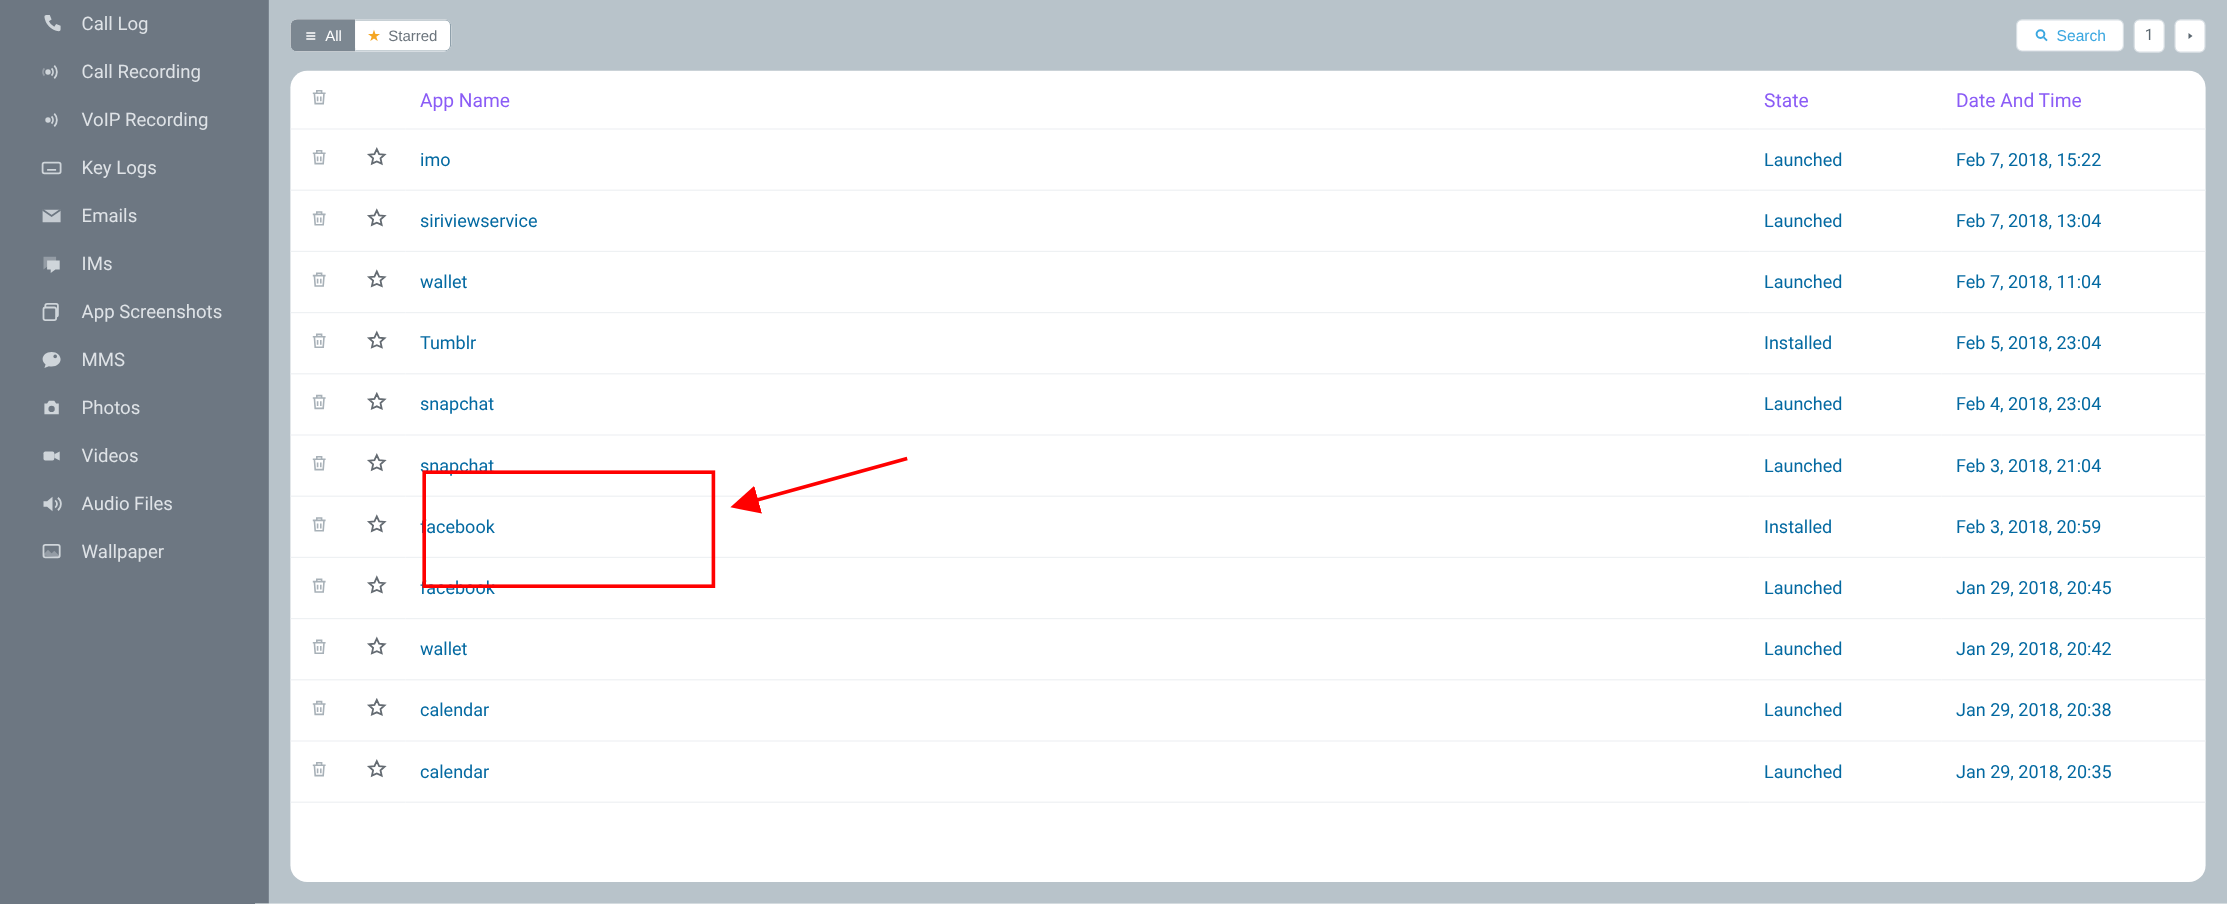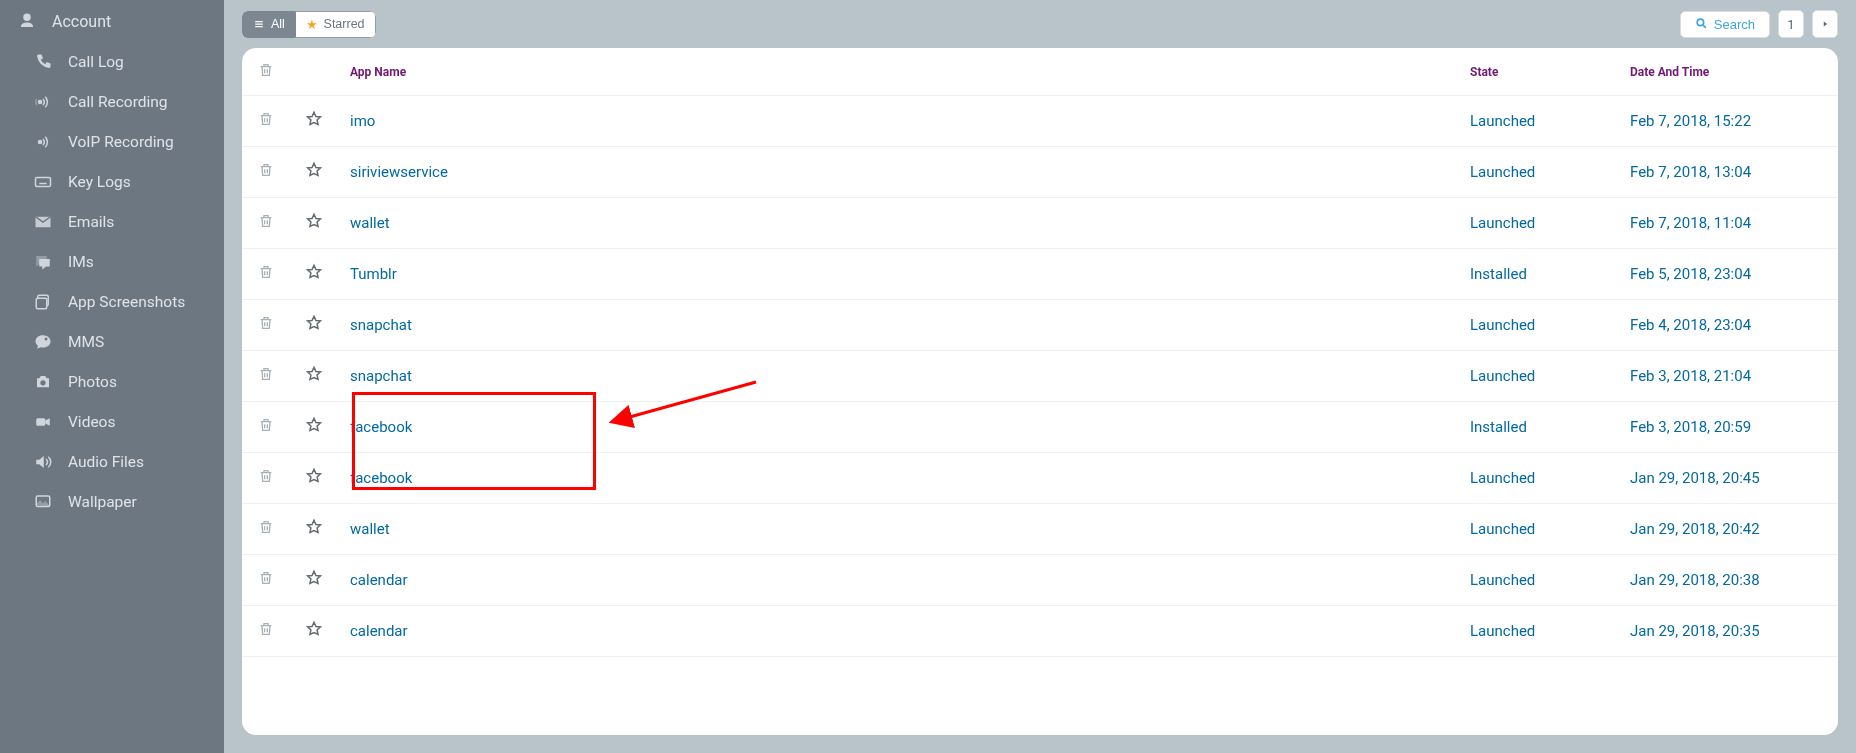--- a/index.html
+++ b/index.html
@@ -36,21 +36,21 @@
     color: #cfd5da;
   }
   .side-top > li .lbl { flex: 1; }
   .side-sub { list-style: none; }
   .side-sub li { padding: 9px 16px 9px 32px; font-size: 15.5px; }
   svg { display: block; }
 
   
   .main { flex: 1; display: flex; flex-direction: column; }
   .toolbar {
-    height: 48px;
+    height: 59px;
     display: flex; align-items: center;
     padding: 0 18px;
     gap: 8px;
   }
   .seg {
     display: inline-flex; border-radius: 6px; overflow: hidden;
     background: #fff;
   }
   .seg button {
     border: 1px solid #8fa0ab;
@@ -64,21 +64,21 @@
   .seg button:first-child { border-radius: 5px 0 0 5px; }
   .seg button:last-child  { border-radius: 0 5px 5px 0; border-left: 0; }
   .seg button.active {
     background: #7c8791; color: #fff; border-color: #7c8791;
   }
   .seg .star { color: #f5a623; font-size: 13px; }
   .tool-spacer { flex: 1; }
   .search-btn {
     background: #fff; border: 1px solid #d7dee3; border-radius: 5px;
     padding: 5px 14px; font-size: 13px; color: #3aa7e0;
-    display: inline-flex; align-items: flex-start; gap: 6px; cursor: pointer;
+    display: inline-flex; align-items: center; gap: 6px; cursor: pointer;
   }
   .page-num {
     background: #fff; border: 1px solid #d7dee3; border-radius: 5px;
     width: 26px; height: 28px; display: inline-flex; align-items: center; justify-content: center;
     font-size: 13px; color: #5b6770;
   }
   .next-btn {
     background: #fff; border: 1px solid #d7dee3; border-radius: 5px;
     width: 26px; height: 28px; display: inline-flex; align-items: center; justify-content: center;
     cursor: pointer; color: #5b6770;
@@ -93,21 +93,21 @@
     flex: 1;
   }
   table { width: 100%; border-collapse: collapse; }
   th, td {
     text-align: left;
     padding: 14px 12px;
     border-bottom: 1px solid #eef1f3;
     font-size: 15px;
     color: #0369a1;
   }
-  thead th { color: #701a75; font-weight: 700; font-size: 12px; }
+  thead th { color: #8b5cf6; font-weight: 400; font-size: 16px; }
   .col-trash { width: 48px; text-align: center; }
   .col-star  { width: 48px; text-align: center; }
   .col-name  { }
   .col-state { width: 160px; }
   .col-date  { width: 220px; }
   .trash-ico, .star-ico { display: inline-flex; cursor: pointer; color: #a8b1b8; }
   .star-ico svg { stroke: #646b72; }
 
   
   .anno-box {
@@ -123,28 +123,20 @@
     pointer-events: none;
   }
 </style>
 </head>
 <body>
 
 <div class="app">
 
   <nav class="sidebar">
     <ul class="side-top">
-      <li>
-        <span class="icon">
-          <svg width="18" height="18" viewBox="0 0 24 24" fill="currentColor">
-              <path d="M12 12a5 5 0 1 0-5-5 5 5 0 0 0 5 5Zm0 2c-4 0-8 2-8 5v1h16v-1c0-3-4-5-8-5Z"></path>
-            </svg>
-        </span>
-        <span class="lbl">Account</span>
-      </li>
     </ul>
     <ul class="side-sub" id="side-sub">
         <li>
           <span class="icon">
             <svg width="18" height="18" viewBox="0 0 24 24" fill="currentColor">
               <path d="M6 2h4l2 5-3 2a12 12 0 0 0 6 6l2-3 5 2v4a2 2 0 0 1-2 2A18 18 0 0 1 4 4a2 2 0 0 1 2-2Z"></path>
             </svg>
           </span>
           <span>Call Log</span>
         </li>

